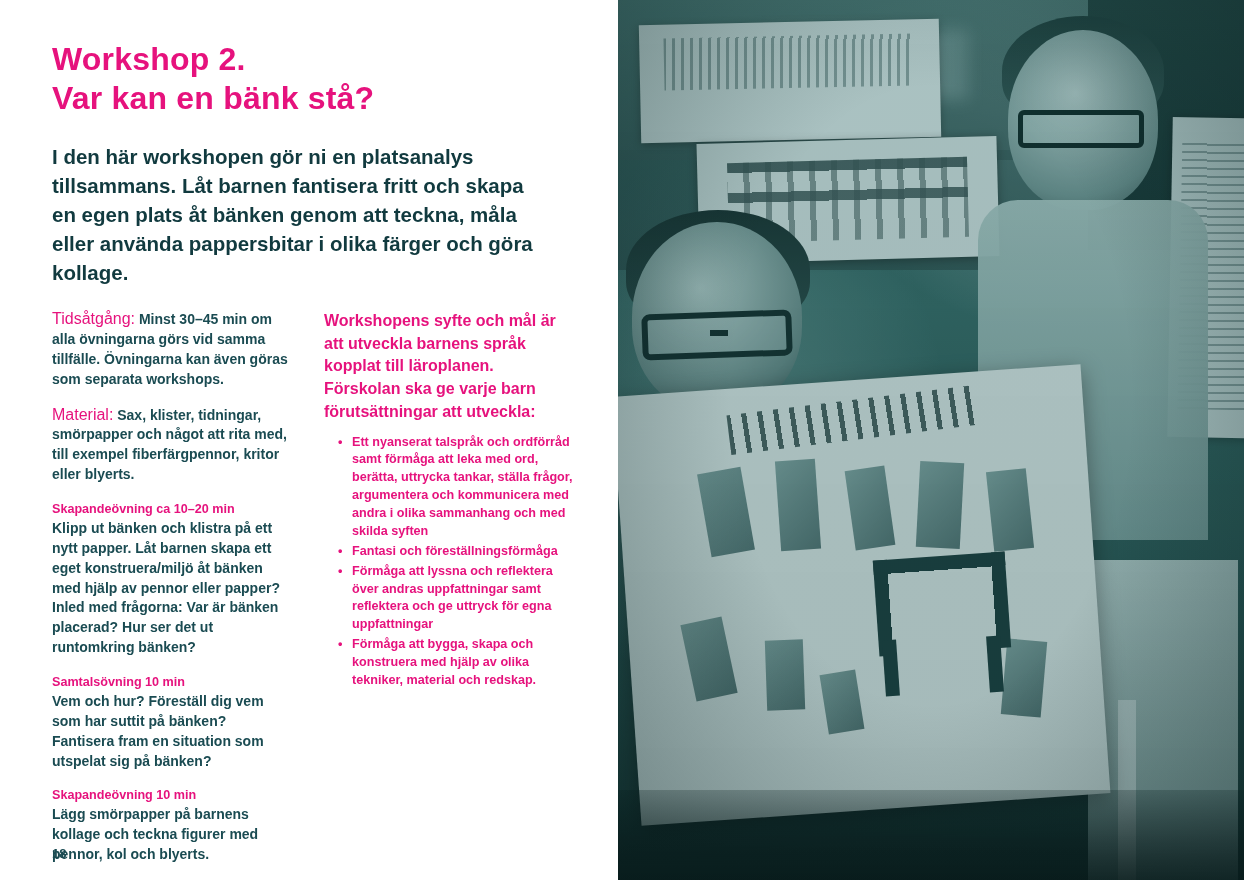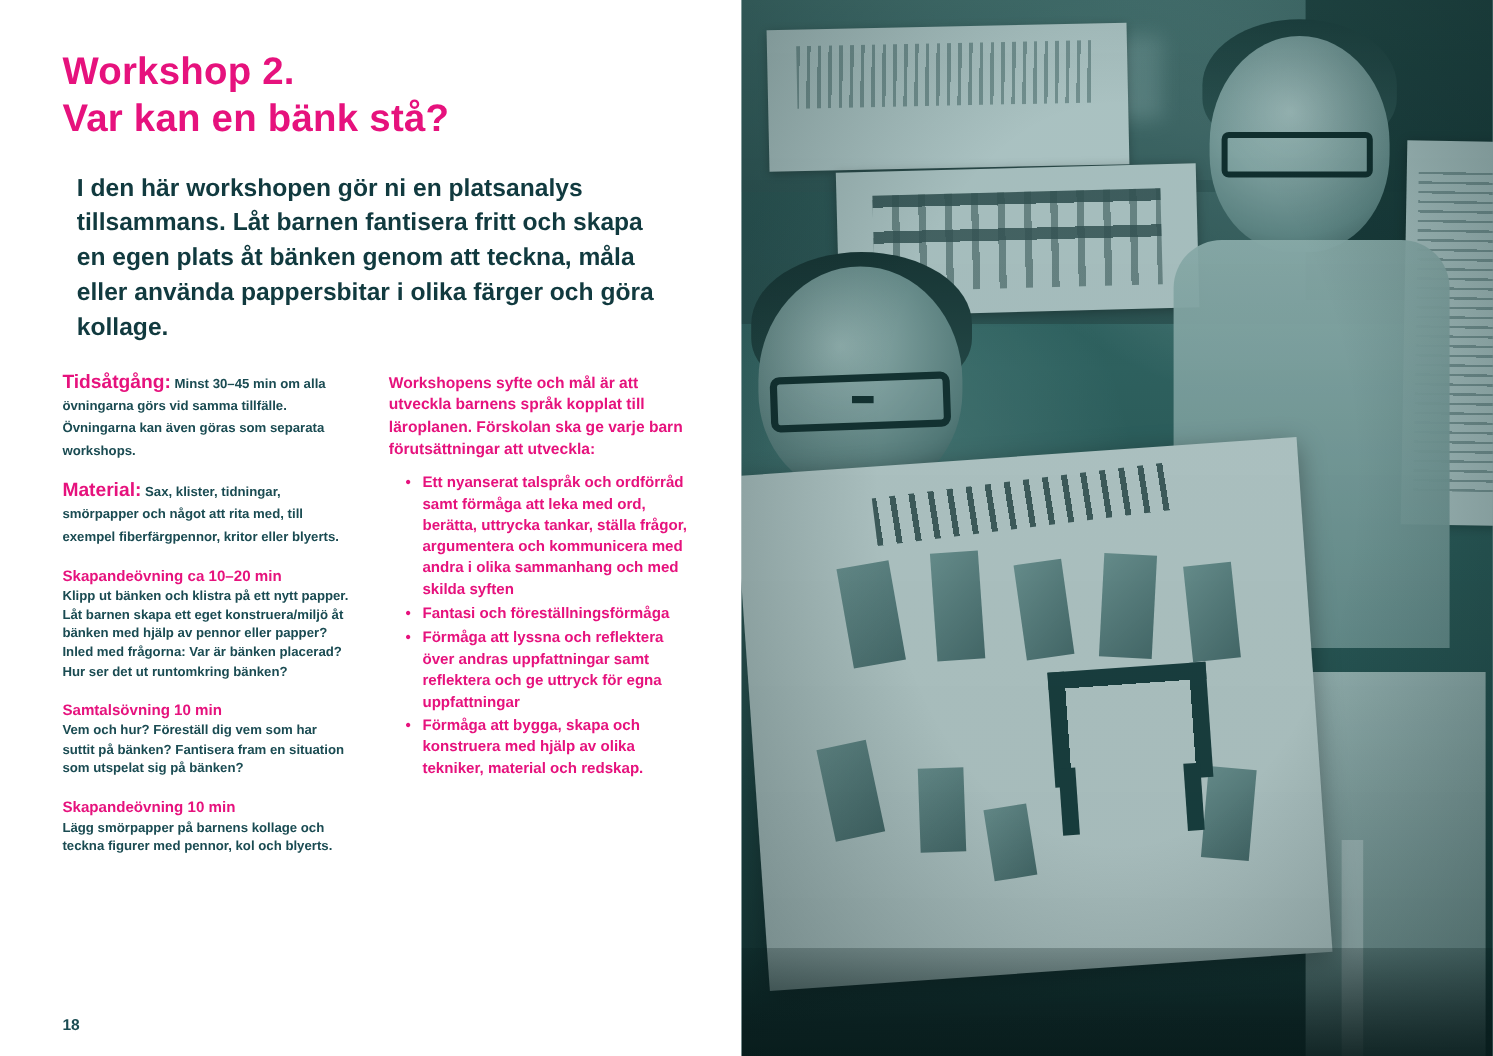--- a/index.html
+++ b/index.html
@@ -51,21 +51,21 @@
     font-weight: 700;
     letter-spacing: 0.2px;
     white-space: nowrap;
   }
   .title-line1 { font-weight: 700; }
   .title-line2 { font-weight: 700; }
 
   
   .intro {
     position: absolute;
-    left: 64px;
+    left: 52px;
     top: 142px;
     width: 500px;
     color: #113a3f;
     font-size: 20.5px;
     line-height: 1.42;
     font-weight: 700;
   }
 
   
   .cols {
@@ -86,32 +86,32 @@
 
   .lbl {
     color: #e6127d;
     font-weight: 700;
     font-size: 12.6px;
     line-height: 1.42;
   }
   .body-t {
     color: #1a4b52;
     font-weight: 700;
-    font-size: 11px;
+    font-size: 14px;
     line-height: 1.42;
   }
   .inline-lbl {
     color: #e6127d;
-    font-weight: 700;
+    font-weight: 400;
     text-align: center;
   }
   .pink-block {
     color: #e6127d;
     font-weight: 700;
-    font-size: 13px;
+    font-size: 16px;
     line-height: 1.42;
   }
   ul.bullets {
     margin: 10px 0 0 0;
     padding: 0 0 0 16px;
     list-style: none;
   }
   ul.bullets li {
     color: #e6127d;
     font-weight: 700;

